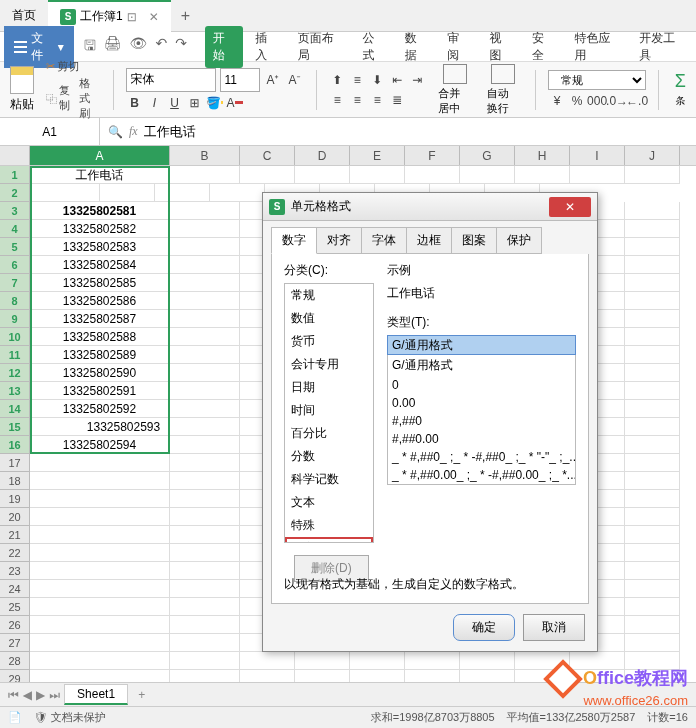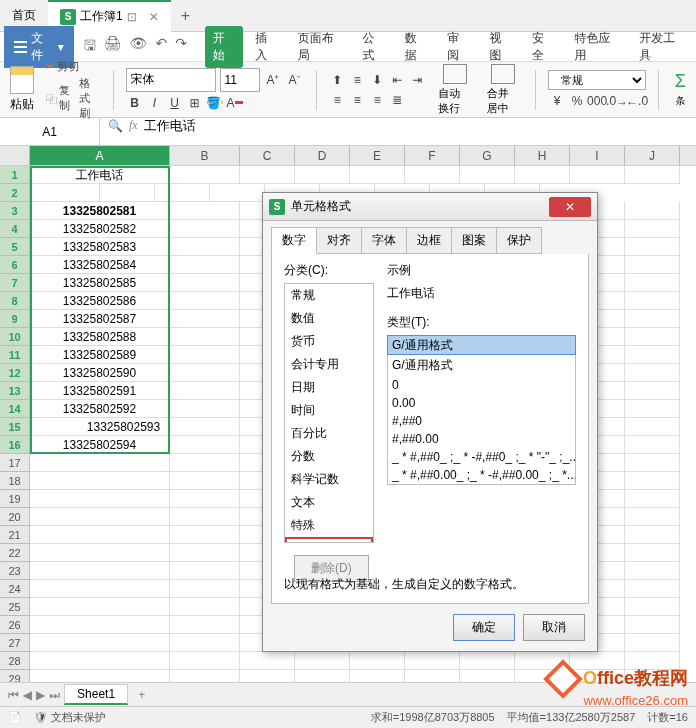--- a/index.html
+++ b/index.html
@@ -35,21 +35,21 @@
     .font-select.w { width: 90px; }
     .font-select.n { width: 40px; }
     .fmt-btns { display: flex; gap: 2px; }
     .fmt-btn { width: 18px; height: 18px; border: 1px solid transparent; display: flex; align-items: center; justify-content: center; font-size: 12px; cursor: pointer; color: #444; }
     .color-bar { width: 18px; height: 3px; }
     .merge-center { display: flex; flex-direction: column; align-items: center; gap: 2px; padding: 2px 4px; font-size: 11px; }
     .merge-icon { width: 24px; height: 20px; border: 1px solid #888; position: relative; }
     .sum-icon::before { content: "Σ"; font-size: 18px; color: #2e9e5b; }
     .normal-dd { border: 1px solid #aaa; padding: 2px 8px; font-size: 11px; background: #fff; }
     
-    .cell-ref-bar { height: 28px; background: #fff; border-bottom: 1px solid #ccc; display: flex; align-items: flex-start; }
+    .cell-ref-bar { height: 28px; background: #fff; border-bottom: 1px solid #ccc; display: flex; align-items: center; }
     .cell-ref { width: 100px; padding: 0 8px; border-right: 1px solid #ccc; height: 100%; display: flex; align-items: center; justify-content: center; }
     .fx-area { display: flex; align-items: center; gap: 6px; padding: 0 8px; flex: 1; }
     .fx-icon { color: #888; font-style: italic; font-family: serif; }
     .formula-input { border: none; flex: 1; font-size: 13px; outline: none; }
     
     .grid-area { position: relative; height: 550px; overflow: hidden; }
     .col-headers { display: flex; height: 20px; background: #e8e8e8; border-bottom: 1px solid #ccc; }
     .corner { width: 30px; border-right: 1px solid #bbb; background: #e8e8e8; }
     .col-h { border-right: 1px solid #bbb; text-align: center; line-height: 20px; color: #555; font-size: 12px; }
     .col-h.selected { background: #2e9e5b; color: #fff; }
@@ -78,33 +78,33 @@
     .sample-label { font-size: 12px; margin-bottom: 6px; }
     .sample-value { font-size: 12px; margin-bottom: 12px; }
     .type-label { font-size: 12px; margin-bottom: 4px; }
     .type-input { width: 100%; border: 1px solid #5a8dd0; padding: 2px 4px; font-size: 12px; background: #b0d0f0; }
     .type-list { width: 100%; height: 130px; border: 1px solid #bbb; border-top: none; font-size: 12px; overflow-x: hidden; overflow-y: scroll; }
     .type-item { padding: 2px 4px; white-space: nowrap; }
     .delete-btn { margin-top: 12px; padding: 4px 16px; border: 1px solid #aaa; background: #f0f0f0; color: #888; font-size: 12px; margin-left: 10px; }
     .desc-text { position: absolute; bottom: 10px; left: 12px; font-size: 12px; }
     .dialog-buttons { position: absolute; bottom: 10px; right: 12px; display: flex; gap: 8px; }
     .dialog-btn { padding: 4px 18px; border: 1px solid #999; background: linear-gradient(#fafafa,#e0e0e0); font-size: 12px; cursor: pointer; }
-    .dialog-btn.primary { border-color: #5a8dd0; }
+    .dialog-btn.primary { border-color: #5a8dd0; border-radius: 7px; }
     
     .sheet-tabs { position: absolute; bottom: 22px; left: 0; right: 0; height: 24px; background: #f0f0f0; border-top: 1px solid #ccc; display: flex; align-items: center; padding: 0 8px; gap: 4px; }
     .nav-arrows { color: #888; display: flex; gap: 4px; }
     .sheet-tab { padding: 2px 12px; background: #fff; border: 1px solid #ccc; border-bottom: 2px solid #2e9e5b; font-size: 12px; }
     
     .status-bar { position: absolute; bottom: 0; left: 0; right: 0; height: 22px; background: #f0f0f0; border-top: 1px solid #ccc; display: flex; align-items: center; padding: 0 8px; font-size: 11px; color: #555; gap: 12px; }
     .status-right { margin-left: auto; display: flex; gap: 12px; }
     
     .watermark { position: absolute; bottom: 20px; right: 8px; text-align: right; }
     .watermark .title { font-size: 18px; font-weight: bold; }
     .watermark .title .o1 { color: #f0a030; }
-    .watermark .title .rest { color: #c2410c; }
+    .watermark .title .rest { color: #8b5cf6; }
     .watermark .url { color: #f06030; font-size: 13px; }
     .office-icon { display: inline-block; width: 28px; height: 28px; background: #f06030; transform: rotate(45deg); margin-right: 6px; vertical-align: middle; position: relative; }
     .office-icon::after { content: ""; position: absolute; inset: 4px; background: #fff; }
   </style>
 </head>
 <body>
 
 <div class="top-tabs">
   <div class="top-tab">首页</div>
   <div class="top-tab active">
@@ -193,25 +193,25 @@
     </div>
     <div class="fmt-btns">
       <span class="fmt-btn">≡</span>
       <span class="fmt-btn">≡</span>
       <span class="fmt-btn">≡</span>
       <span class="fmt-btn">≣</span>
     </div>
   </div>
   <div class="merge-center">
     <div class="merge-icon"></div>
-    <span>自动换行</span>
+    <span>合并居中</span>
   </div>
   <div class="merge-center">
     <div class="merge-icon"></div>
-    <span>合并居中</span>
+    <span>自动换行</span>
   </div>
   <div class="divider"></div>
   <div class="tool-group">
     <select class="normal-dd"><option>常规</option></select>
     <div class="fmt-btns">
       <span class="fmt-btn">¥</span>
       <span class="fmt-btn">%</span>
       <span class="fmt-btn">000</span>
       <span class="fmt-btn">.0→</span>
       <span class="fmt-btn">←.0</span>

